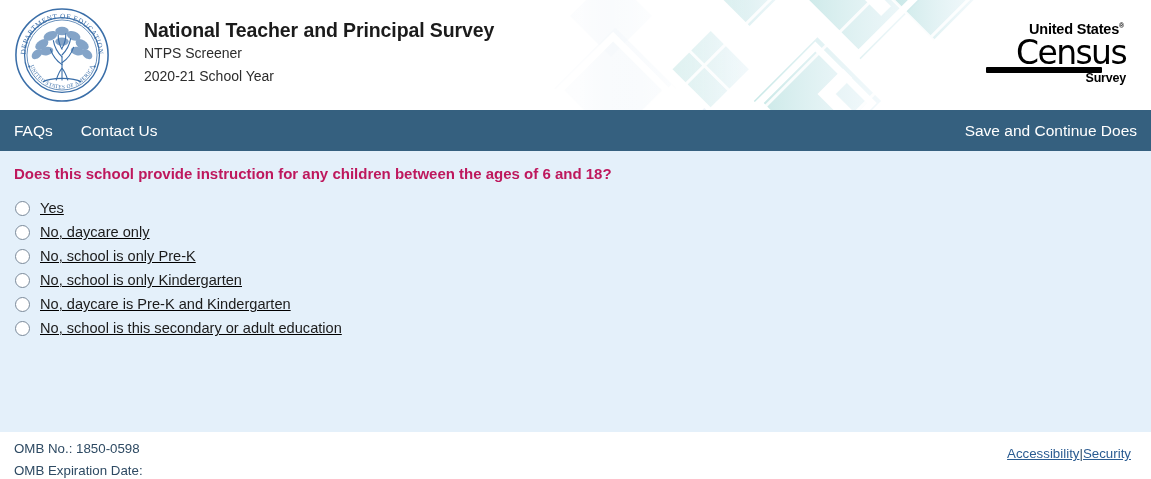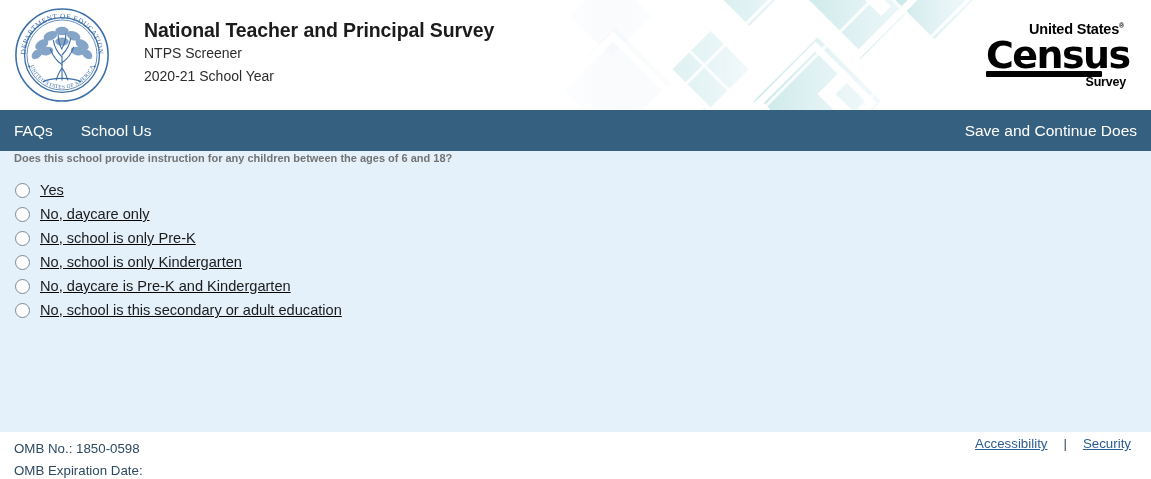--- a/index.html
+++ b/index.html
@@ -80,22 +80,22 @@
     font-size: 14.5px;
     font-weight: bold;
     letter-spacing: -0.2px;
     line-height: 1;
     margin-bottom: 1px;
     position: relative;
     padding-right: 2px;
   }
   .census-us sup { font-size: 7px; vertical-align: super; }
   .census-word {
-    font-size: 38px;
-    font-weight: bold;
+    font-size: 33px;
+    font-weight: normal;
     letter-spacing: -1.6px;
     line-height: 0.92;
     font-family: "DejaVu Sans", sans-serif;
   }
   .census-rule {
     position: relative;
     height: 6px;
     background: #000;
     margin-top: -1px;
     width: 116px;
@@ -136,23 +136,24 @@
 
   
   .content {
     position: relative;
     width: 1151px;
     height: 281px;
     background: #e4f0fa;
     padding: 0 14px;
   }
   .question {
-    font-size: 11px;
+    font-size: 15px;
     font-weight: bold;
-    color: #737373;
+    color: #be185d;
+    padding-top: 13px;
     line-height: 1.3;
   }
 
   .options { margin-top: 13px; }
   .option-row {
     display: flex;
     align-items: center;
     height: 24px;
     cursor: pointer;
     text-decoration: underline;
@@ -186,24 +187,24 @@
     position: absolute;
     left: 14px;
     top: 6px;
     font-size: 13.3px;
     color: #2e4a63;
     line-height: 1.63;
   }
   .footer-links {
     position: absolute;
     right: 20px;
-    top: 4px;
+    top: 14px;
     display: flex;
     align-items: center;
-    gap: 16px;
+    gap: 0;
     font-size: 13.3px;
   }
   .footer-links a {
     color: #2b5c92;
     text-decoration: underline;
     cursor: pointer;
   }
   .footer-sep { color: #2e4a63; }
 </style>
 </head>
@@ -331,21 +332,21 @@
       <div class="census-bottom">
         <div class="census-rule"></div>
         <div class="census-bureau">Survey</div>
       </div>
     </div>
   </div>
 
   <div class="navbar">
     <div class="nav-left">
       <span class="nav-link">FAQs</span>
-      <span class="nav-link">School Us</span>
+      <span class="nav-link">Contact Us</span>
     </div>
     <div class="nav-right">
       <span class="nav-link">Save and Continue Does</span>
     </div>
   </div>
 
   <div class="content">
     <div class="question">Does this school provide instruction for any children between the ages of 6 and 18?</div>
 
     <div class="options">

